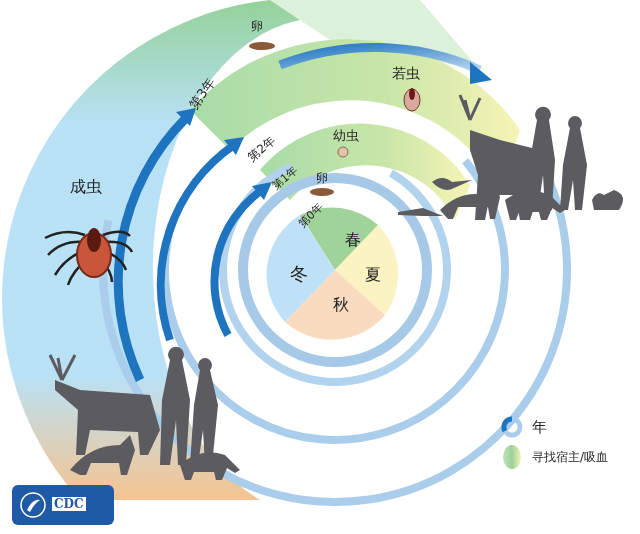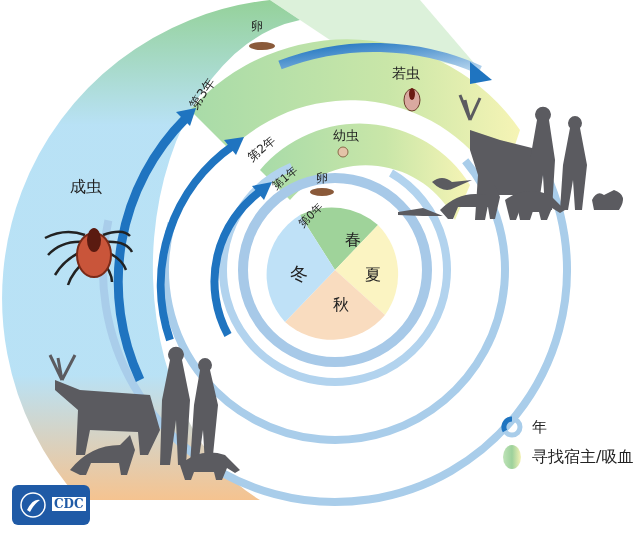--- a/index.html
+++ b/index.html
@@ -2,22 +2,22 @@
 <html><head>
 <meta charset="utf-8">
 <style>
   html,body{margin:0;padding:0;background:#fff;}
   body{width:640px;height:534px;position:relative;overflow:hidden;font-family:"DejaVu Sans",sans-serif;}
   svg{position:absolute;left:0;top:0;}
   .lbl{font-family:"DejaVu Sans",sans-serif;fill:#222;}
   .legend{position:absolute;left:500px;top:412px;width:140px;}
   .leg-row{display:flex;align-items:center;height:30px;}
   .leg-txt{font-size:15px;color:#222;margin-left:8px;}
-  .leg-txt.small{font-size:16px;}
-  .cdc{position:absolute;left:12px;top:485px;width:78px;height:40px;background:#1f5aa6;border-radius:6px;}
+  .leg-txt.small{font-size:12px;}
+  .cdc{position:absolute;left:12px;top:485px;width:102px;height:40px;background:#1f5aa6;border-radius:6px;}
   .cdc-txt{position:absolute;left:40px;top:12px;background:#fff;color:#1f5aa6;font:bold 12px "DejaVu Serif",serif;padding:0 2px;}
 </style>
 </head>
 <body>
 
 <svg width="640" height="534" viewBox="0 0 640 534">
   <defs>
     <linearGradient id="outerBand" x1="0" y1="0" x2="0" y2="1">
       <stop offset="0" stop-color="#8fcf94"></stop>
       <stop offset="0.25" stop-color="#b5e0f5"></stop>

